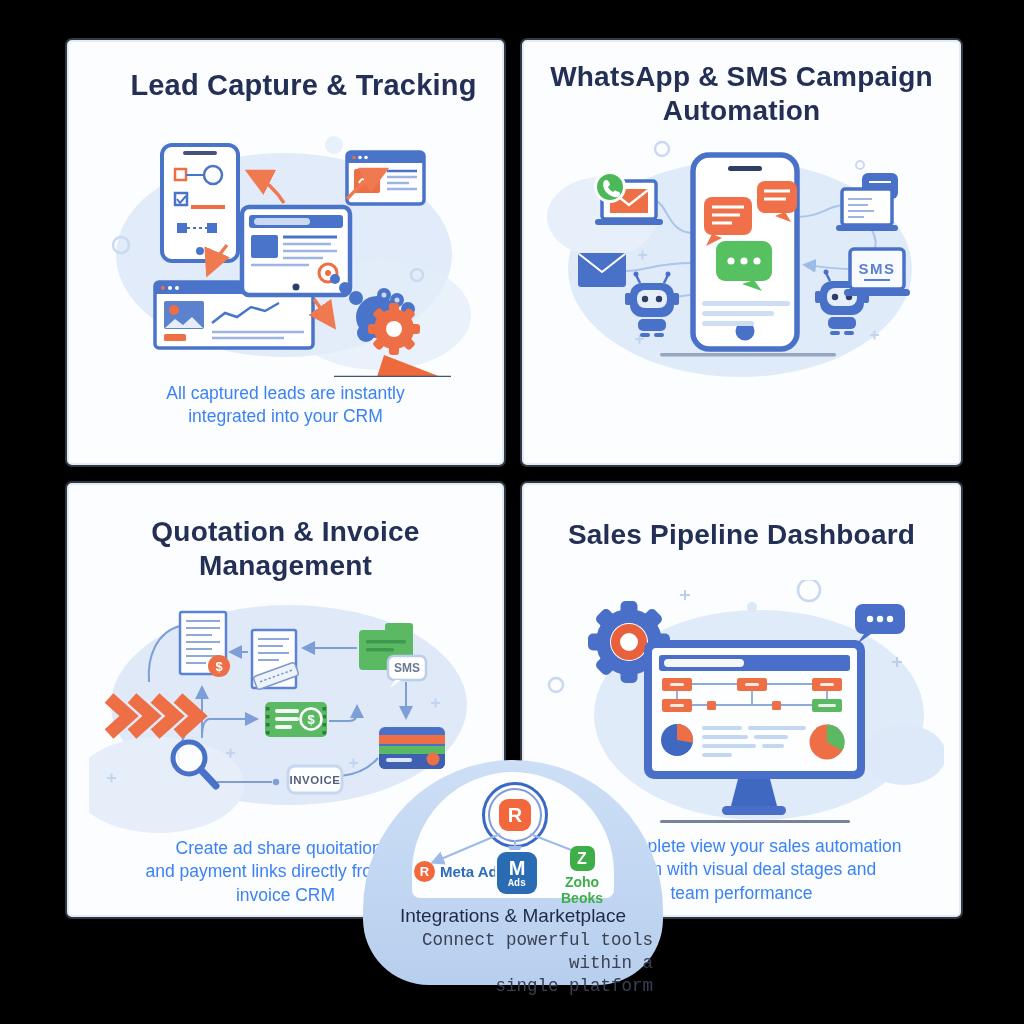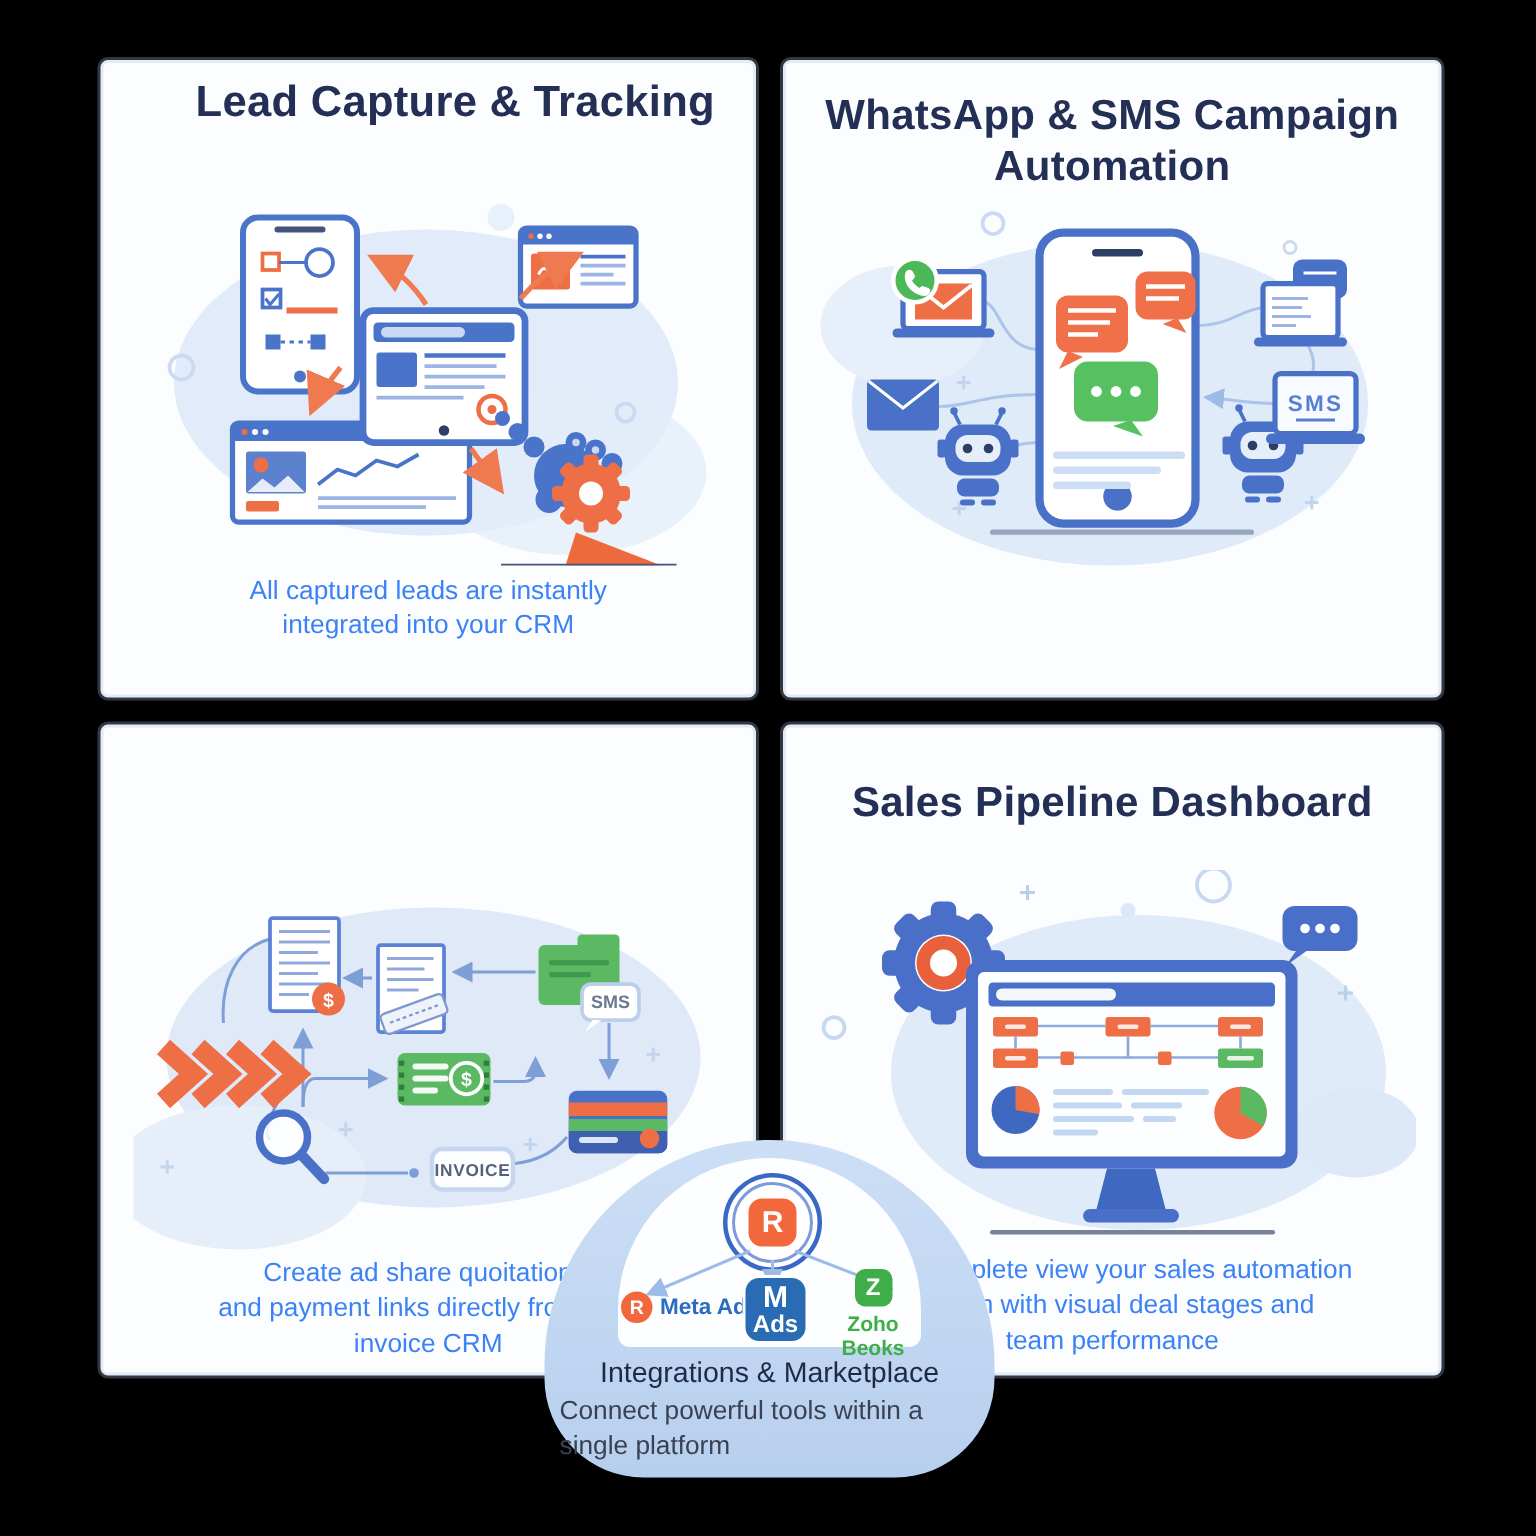--- a/index.html
+++ b/index.html
@@ -6,21 +6,21 @@
   .stage{position:relative;width:1024px;height:1024px;background:#000;overflow:hidden;
          font-family:"Liberation Sans",sans-serif;}
   .card{position:absolute;background:#fcfdff;border:2px solid #e2ecf8;border-radius:5px;
         box-shadow:0 0 0 2px rgba(176,202,238,.28);overflow:hidden;}
   #c-tl{left:67px;top:40px;width:433px;height:421px;}
   #c-tr{left:522px;top:40px;width:435px;height:421px;}
   #c-bl{left:67px;top:483px;width:433px;height:430px;}
   #c-br{left:522px;top:483px;width:435px;height:430px;}
   .title{margin:0;color:#232f55;font-weight:700;text-align:center;white-space:pre-line;
          letter-spacing:.2px;line-height:1.2;}
-  #c-tl .title{margin-top:9px;font-size:29px;padding-left:36px;}
+  #c-tl .title{margin-top:26px;font-size:29px;padding-left:36px;}
   #c-tr .title{margin-top:18px;font-size:28px;}
   #c-bl .title{margin-top:30px;font-size:28px;}
   #c-br .title{margin-top:33px;font-size:28px;}
   .caption{position:absolute;left:0;right:0;margin:0 auto;text-align:center;color:#3b82f6;
            font-size:17.5px;line-height:1.33;white-space:pre-line;}
   #c-tl .caption{top:340px;}
   #c-tr .caption{top:342px;}
   #c-bl .caption{top:352px;}
   #c-br .caption{top:350px;}
   .illus{position:absolute;}
@@ -38,29 +38,29 @@
           font-weight:700;font-size:20px;display:flex;align-items:center;justify-content:center;}
   .ov-arrows{position:absolute;left:408px;top:832px;}
   .intg-meta{position:absolute;left:414px;top:861px;display:flex;align-items:center;gap:5px;}
   .meta-ic{width:21px;height:21px;border-radius:50%;background:#f2683c;color:#fff;font-weight:700;
            font-size:13px;display:flex;align-items:center;justify-content:center;}
   .meta-lb{color:#2b6cc0;font-weight:700;font-size:15px;}
   .intg-mads{position:absolute;left:497px;top:852px;width:40px;height:42px;border-radius:9px;
              background:#2a6cb4;box-shadow:0 0 0 2px rgba(255,255,255,.95);color:#fff;
              display:flex;flex-direction:column;align-items:center;justify-content:center;line-height:1;}
   .mads-m{font-weight:700;font-size:20px;}
-  .mads-a{font-weight:700;font-size:16px;margin-top:1px;}
+  .mads-a{font-weight:700;font-size:10px;margin-top:1px;font-family:Liberation Mono, monospace;}
   .intg-zoho{position:absolute;left:546px;top:846px;width:72px;text-align:center;}
   .zoho-ic{width:25px;height:25px;margin:0 auto;border-radius:7px;background:#3fae49;color:#fff;
            font-weight:700;font-size:16px;display:flex;align-items:center;justify-content:center;}
   .zoho-lb{margin-top:3px;color:#3fae49;font-weight:700;font-size:14px;text-align:center;}
   .ov-title{position:absolute;left:363px;top:905px;width:300px;text-align:center;color:#1e2947;
             font-weight:400;font-size:19px;}
-  .ov-sub{position:absolute;left:373px;top:929px;width:280px;text-align:left;color:#3a4152;
-          font-size:17.5px;line-height:1.3;white-space:pre-line;}
+  .ov-sub{position:absolute;left:373px;top:929px;width:280px;text-align:right;color:#3a4152;
+          font-size:17.5px;line-height:1.3;white-space:pre-line;font-family:Liberation Mono, monospace;}
 </style>
 </head>
 <body>
 
 <div class="stage">
 
   <section class="card" id="c-tl">
     <h2 class="title">Lead Capture &amp; Tracking</h2>
     <svg class="illus" style="left:10px;top:85px" width="413" height="250" viewBox="0 0 413 250">
       <defs>
@@ -278,20 +278,22 @@
         <rect x="308" y="112" width="54" height="40" rx="4" fill="#f7faff" stroke="#4a71c8" stroke-width="3.5"></rect>
         <text x="335" y="137" text-anchor="middle" font-family="Liberation Sans, sans-serif" font-size="15" font-weight="700" letter-spacing="1.5" fill="#5a7fd0">SMS</text>
         <line x1="322" y1="143" x2="348" y2="143" stroke="#5a7fd0" stroke-width="2"></line>
         <rect x="302" y="152" width="66" height="7" rx="3.5" fill="#4a71c8"></rect>
       </g>
       <rect x="118" y="216" width="176" height="3.5" rx="1.75" fill="#5b6b8c" opacity="0.55"></rect>
     </svg>
   </section>
 
   <section class="card" id="c-bl">
+    <h2 class="title">Quotation &amp; Invoice
+Management</h2>
     <svg class="illus" style="left:20px;top:105px" width="400" height="250" viewBox="0 0 400 250">
       <defs>
         <marker id="ab3" markerWidth="7" markerHeight="7" refX="5" refY="3.5" orient="auto">
           <path d="M0,0 L7,3.5 L0,7 Z" fill="#7d9fd6"></path>
         </marker>
         <clipPath id="ccard3">
             <rect x="290" y="137" width="66" height="42" rx="6"></rect>
           </clipPath>
       </defs>
       <g>

